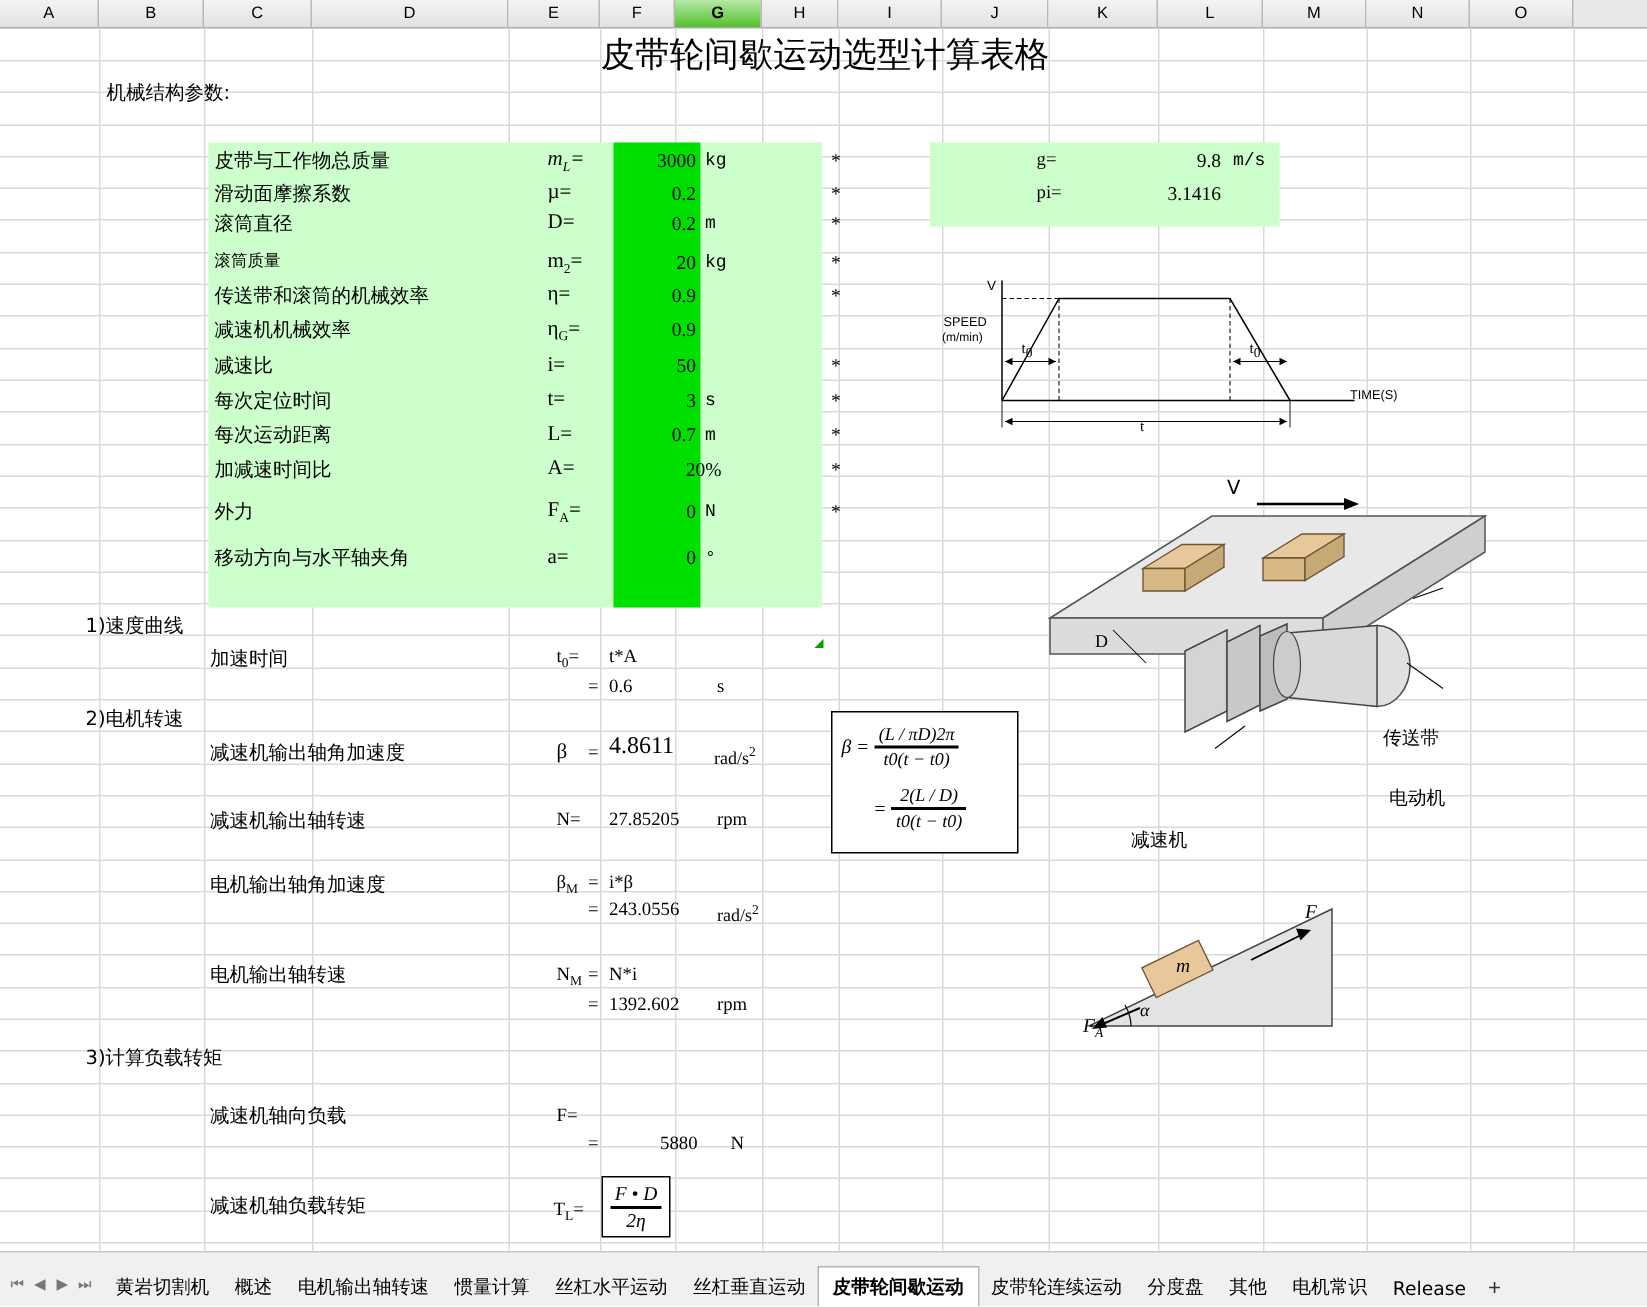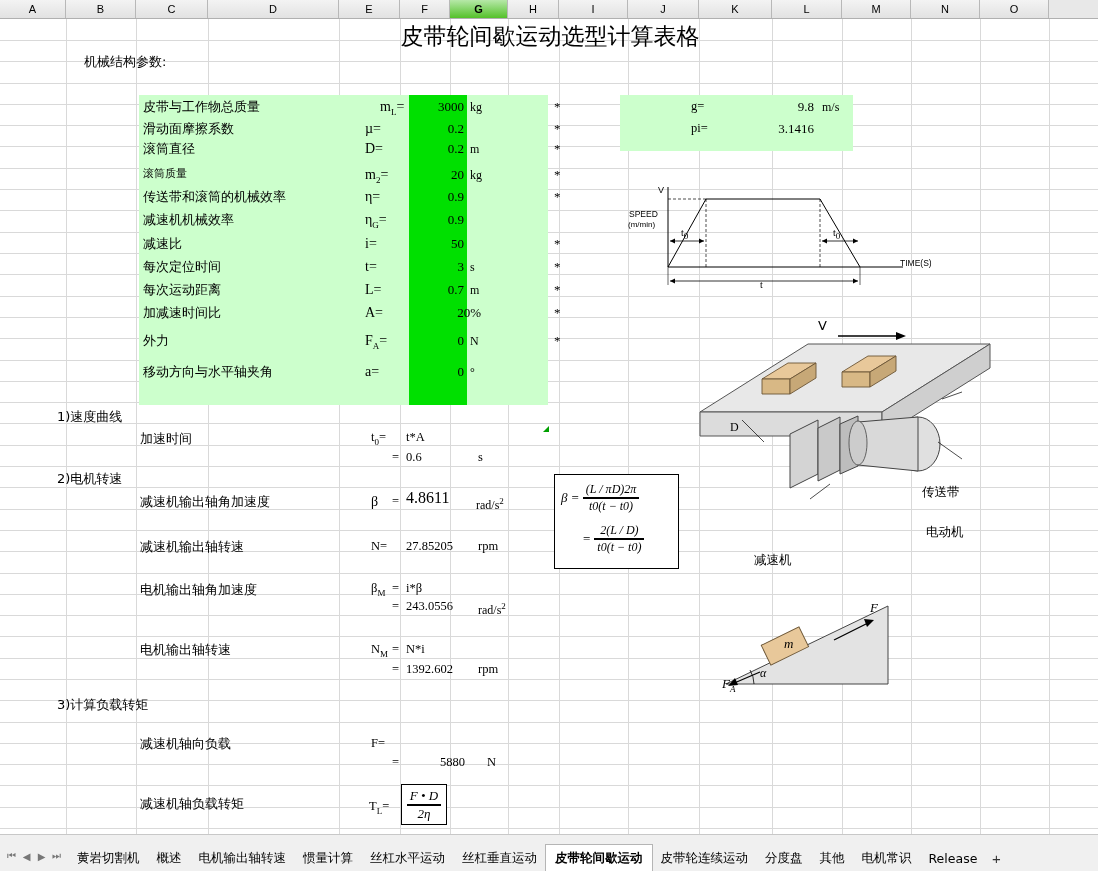--- a/index.html
+++ b/index.html
@@ -58,21 +58,21 @@
     background: #00e000;
   }
 
   .title {
     position: absolute; left: 300px; top: 2px; width: 500px;
     text-align: center;
     font-family: "DejaVu Sans", sans-serif;
     font-size: 23px; color: #000;
   }
   .val { font-family: "Liberation Serif", serif; font-size: 13px; text-align: right; }
-  .unit { font-family: Liberation Serif, serif; font-size: 12px; }
+  .unit { font-family: Liberation Mono, monospace; font-size: 12px; }
   .star { font-family: "Liberation Serif", serif; font-size: 13px; }
 
   sub { font-size: 9px; }
   sup { font-size: 9px; }
 
   
   .fbox {
     position: absolute;
     border: 1px solid #000;
     background: #fff;
@@ -210,25 +210,25 @@
     </div>
 
   <div class="sheet">
 
     <div class="greenblock"></div>
     <div class="brightgreen"></div>
     <div class="greenblock2"></div>
 
     <div class="title">皮带轮间歇运动选型计算表格</div>
 
-    <div class="cell cjp" style="left:84px; top:34px; font-size:13px;">机械结构参数:</div>
+    <div class="cell cjp" style="left:71px; top:34px; font-size:13px;">机械结构参数:</div>
 
     <div id="paramrows">
         <div class="cell cjp" style="left: 143px; top: 79px; font-size: 13px;">皮带与工作物总质量</div>
-        <div class="cell num" style="left: 380px; top: 80px; font-size: 14px;">m<sub>L</sub>=</div>
+        <div class="cell num" style="left: 365px; top: 80px; font-size: 14px; font-style: italic;">m<sub>L</sub>=</div>
         <div class="cell val" style="left: 409px; top: 80px; width: 58px; padding-right: 3px;">3000</div>
         <div class="cell unit" style="left: 470px; top: 81px;">kg</div>
         <div class="cell star" style="left: 554px; top: 80px;">*</div>
         <div class="cell cjp" style="left: 143px; top: 101px; font-size: 13px;">滑动面摩擦系数</div>
         <div class="cell num" style="left: 365px; top: 102px; font-size: 14px;">µ=</div>
         <div class="cell val" style="left: 409px; top: 102px; width: 58px; padding-right: 3px;">0.2</div>
         <div class="cell star" style="left: 554px; top: 102px;">*</div>
         <div class="cell cjp" style="left: 143px; top: 121px; font-size: 13px;">滚筒直径</div>
         <div class="cell num" style="left: 365px; top: 122px; font-size: 14px;">D=</div>
         <div class="cell val" style="left: 409px; top: 122px; width: 58px; padding-right: 3px;">0.2</div>

